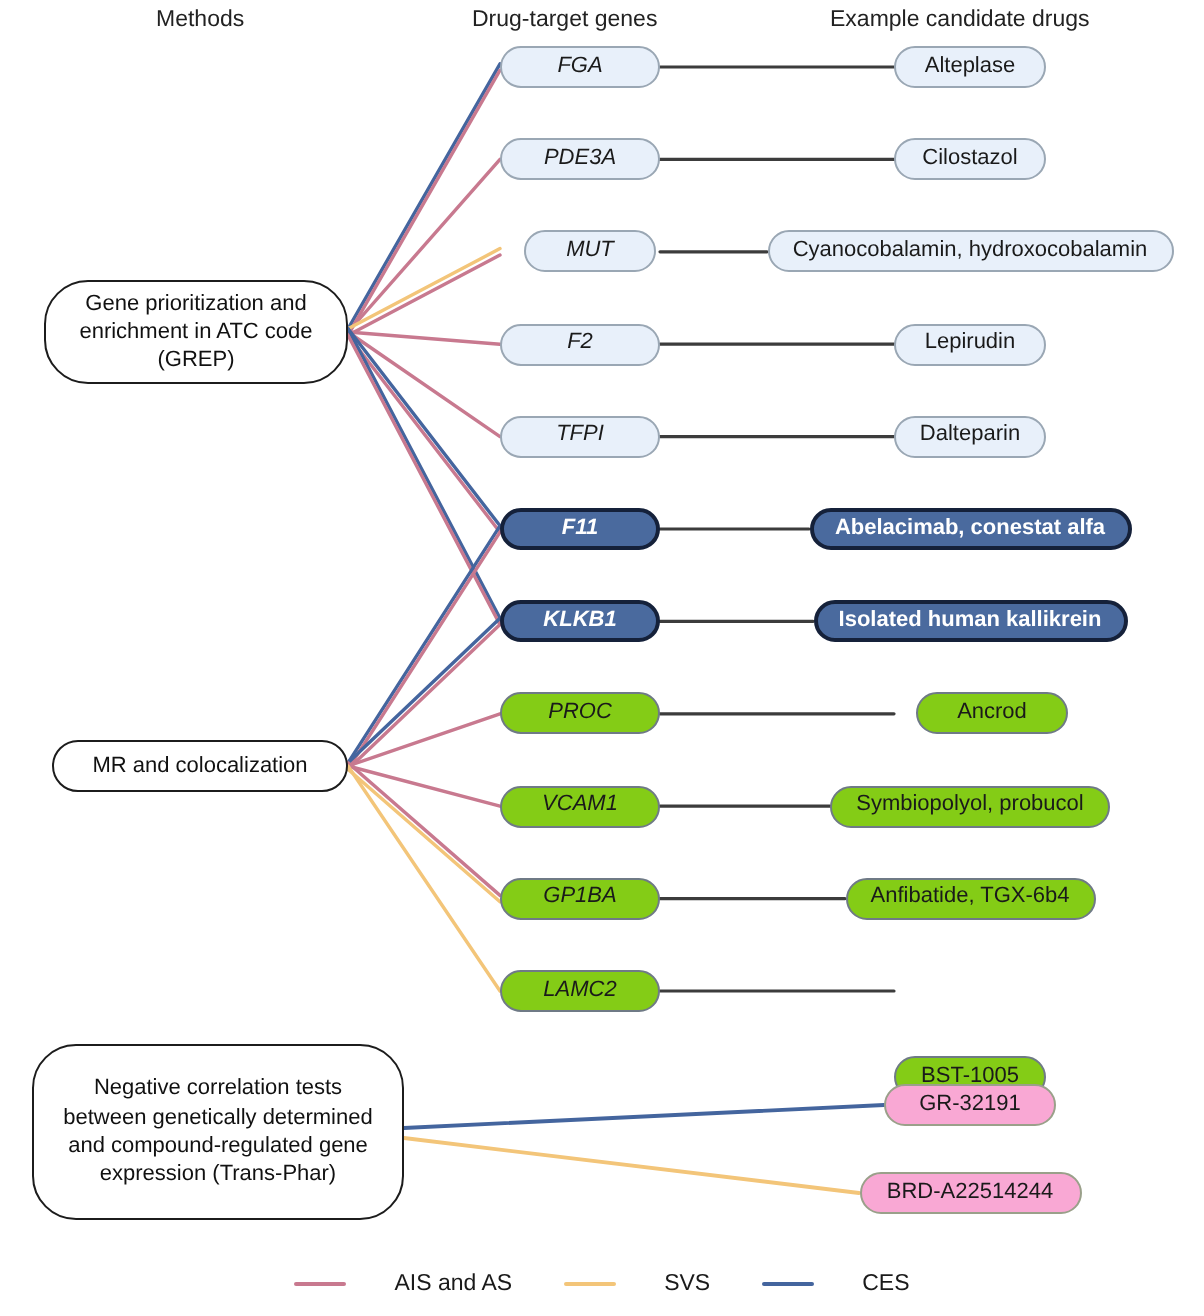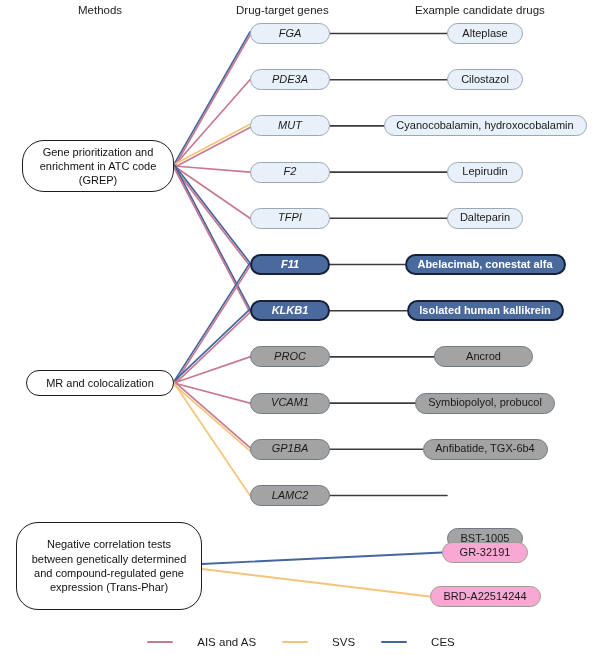--- a/index.html
+++ b/index.html
@@ -14,21 +14,21 @@
   #hdr-drugs{left:415px;}
 
   .node{position:absolute;box-sizing:border-box;display:flex;align-items:center;
         justify-content:center;text-align:center;border-radius:999px;
         border:1.2px solid #6d6d6d;background:#eaf1f8;font-size:11px;line-height:1.25;
         white-space:nowrap;}
   .gene{font-style:italic;height:21px;}
   .drug{height:21px;}
 
   .fill-lightest{background:#e8f0fa;border-color:#9aa7b4;}
-  .fill-mid{background:#a3a3a3;border-color:#6f7a86;}
+  .fill-mid{background:#84cc16;border-color:#6f7a86;}
   .fill-dark{background:#4a6a9e;border-color:#15213a;border-width:2px;color:#ffffff;font-weight:bold;}
   .fill-yellow{background:#f9a8d4;border-color:#9aa08a;}
 
   .method{position:absolute;box-sizing:border-box;display:flex;align-items:center;
           justify-content:center;text-align:center;border-radius:22px;
           border:1.6px solid #1c1c1c;background:#ffffff;font-size:11px;
           line-height:1.3;padding:4px 8px;color:#111;}
 
   #legend{position:absolute;left:0;top:630px;width:602px;height:24px;
           display:flex;align-items:center;justify-content:center;gap:26px;font-size:11.5px;}
@@ -92,21 +92,21 @@
       </div>
       <div class="node drug fill-lightest" style="left: 447px; top: 23px; width: 76px;">
         <span>Alteplase</span>
       </div>
       <div class="node gene fill-lightest" style="left: 250px; top: 69.2px; width: 80px;">
         <span>PDE3A</span>
       </div>
       <div class="node drug fill-lightest" style="left: 447px; top: 69.2px; width: 76px;">
         <span>Cilostazol</span>
       </div>
-      <div class="node gene fill-lightest" style="left: 250px; top: 115.4px; width: 80px;">
+      <div class="node gene fill-lightest" style="left: 262px; top: 115.4px; width: 66px;">
         <span>MUT</span>
       </div>
       <div class="node drug fill-lightest" style="left: 383.5px; top: 115.4px; width: 203px;">
         <span>Cyanocobalamin, hydroxocobalamin</span>
       </div>
       <div class="node gene fill-lightest" style="left: 250px; top: 161.6px; width: 80px;">
         <span>F2</span>
       </div>
       <div class="node drug fill-lightest" style="left: 447px; top: 161.6px; width: 76px;">
         <span>Lepirudin</span>
@@ -125,21 +125,21 @@
       </div>
       <div class="node gene fill-dark" style="left: 250px; top: 300.2px; width: 80px; text-align: right;">
         <span>KLKB1</span>
       </div>
       <div class="node drug fill-dark" style="left: 406.5px; top: 300.2px; width: 157px;">
         <span>Isolated human kallikrein</span>
       </div>
       <div class="node gene fill-mid" style="left: 250px; top: 346.4px; width: 80px;">
         <span>PROC</span>
       </div>
-      <div class="node drug fill-mid" style="left: 434px; top: 346.4px; width: 99px; justify-content: center;">
+      <div class="node drug fill-mid" style="left: 458px; top: 346.4px; width: 76px; justify-content: center;">
         <span>Ancrod</span>
       </div>
       <div class="node gene fill-mid" style="left: 250px; top: 392.6px; width: 80px;">
         <span>VCAM1</span>
       </div>
       <div class="node drug fill-mid" style="left: 415px; top: 392.6px; width: 140px;">
         <span>Symbiopolyol, probucol</span>
       </div>
       <div class="node gene fill-mid" style="left: 250px; top: 438.8px; width: 80px;">
         <span>GP1BA</span>

